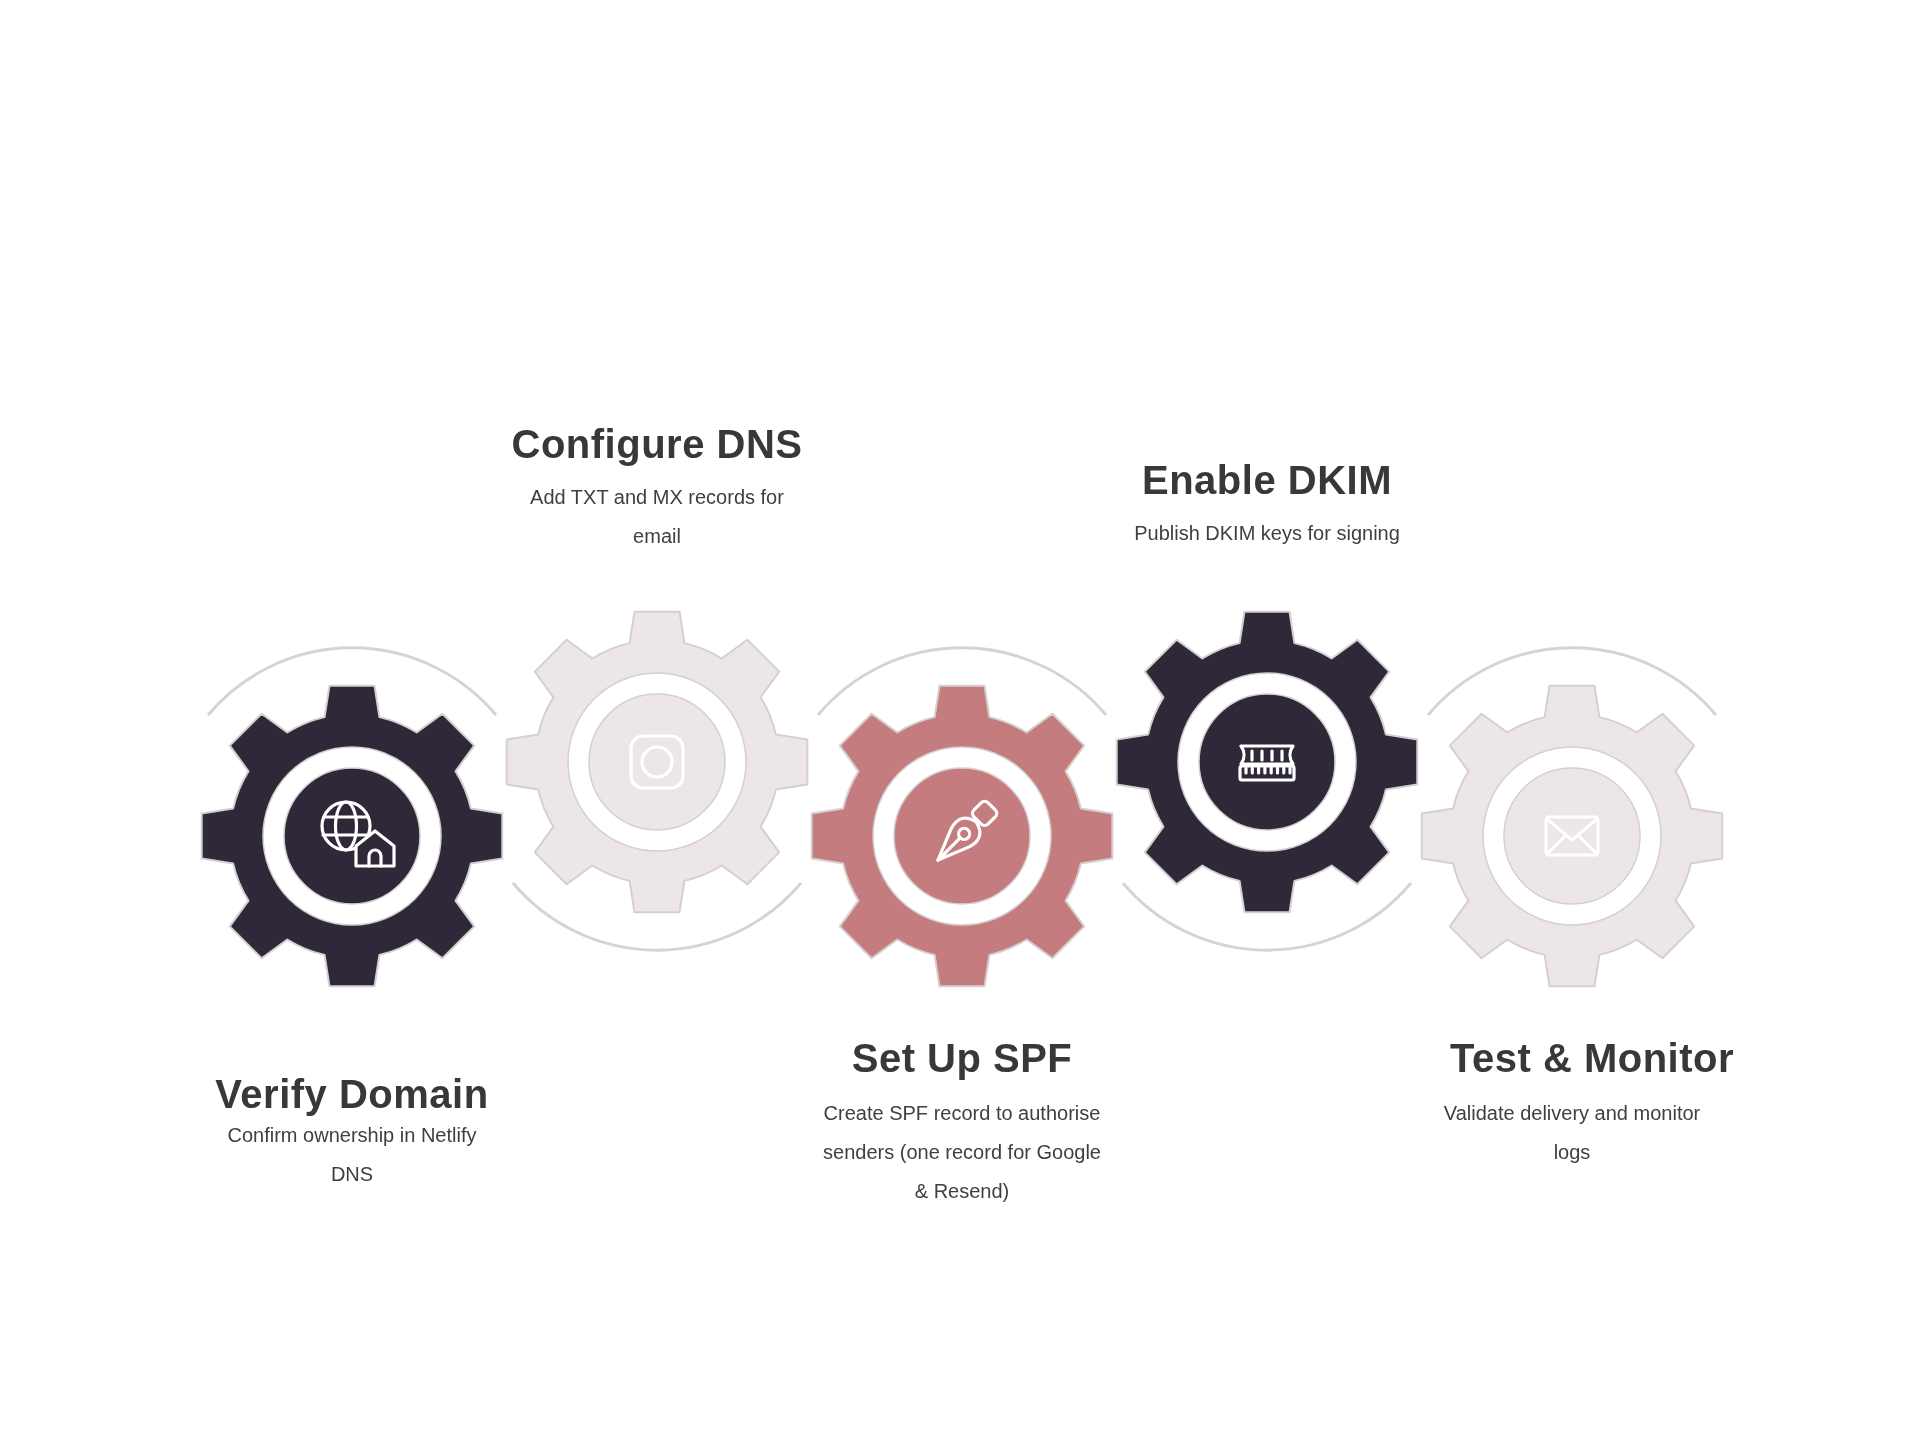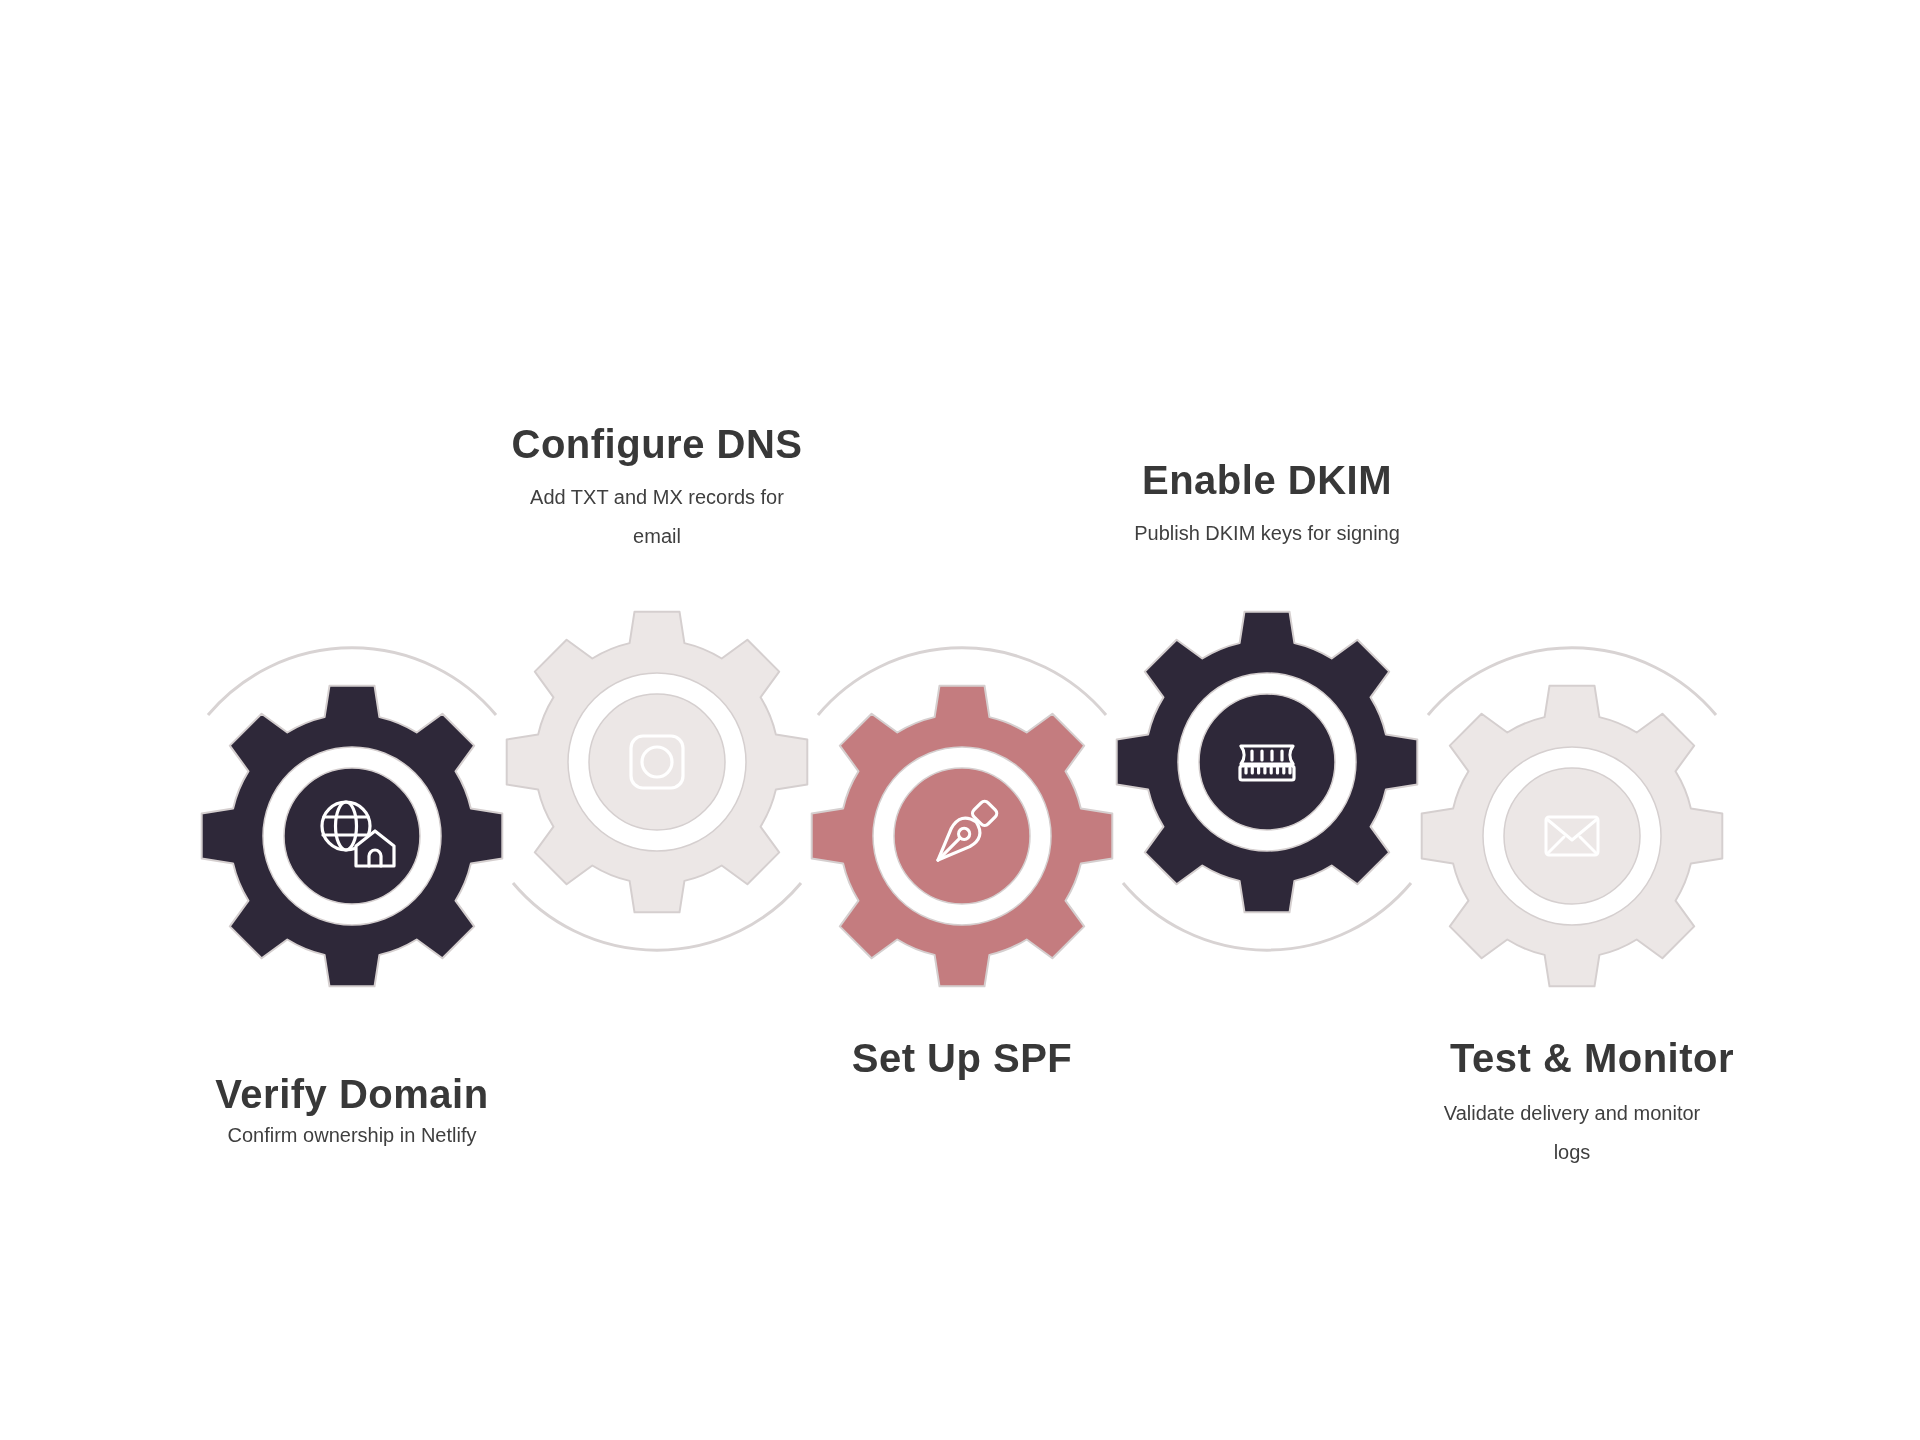--- a/index.html
+++ b/index.html
@@ -127,23 +127,29 @@
   </div>
 
   <div class="label step-title" style="left: 1267px; top: 458px; color: rgb(56, 56, 56);">Enable DKIM</div>
   <div class="label step-desc" style="left: 1267px; top: 514px; color: rgb(63, 63, 63);">
     <div>Publish DKIM keys for signing</div>
   </div>
 
   <div class="label step-title" style="left: 352px; top: 1036px; color: rgb(56, 56, 56); margin-top: 36px;">Verify Domain</div>
   <div class="label step-desc" style="left: 352px; top: 1116px; color: rgb(63, 63, 63);">
     <div>Confirm ownership in Netlify</div>
+    <div>DNS</div>
   </div>
 
   <div class="label step-title" style="left: 962px; top: 1036px; color: rgb(56, 56, 56);">Set Up SPF</div>
+  <div class="label step-desc" style="left: 962px; top: 1094px; color: rgb(63, 63, 63);">
+    <div>Create SPF record to authorise</div>
+    <div>senders (one record for Google</div>
+    <div>&amp; Resend)</div>
+  </div>
 
   <div class="label step-title" style="left: 1572px; top: 1036px; color: rgb(56, 56, 56); margin-left: 20px;">Test &amp; Monitor</div>
   <div class="label step-desc" style="left: 1572px; top: 1094px; color: rgb(63, 63, 63);">
     <div>Validate delivery and monitor</div>
     <div>logs</div>
   </div>
 
 </div>
 
 </body></html>

